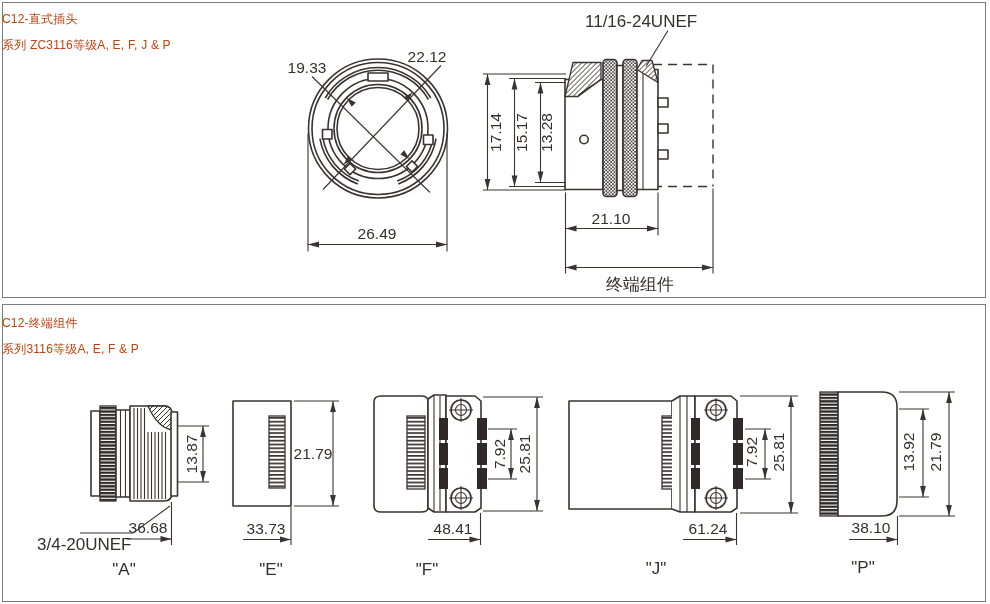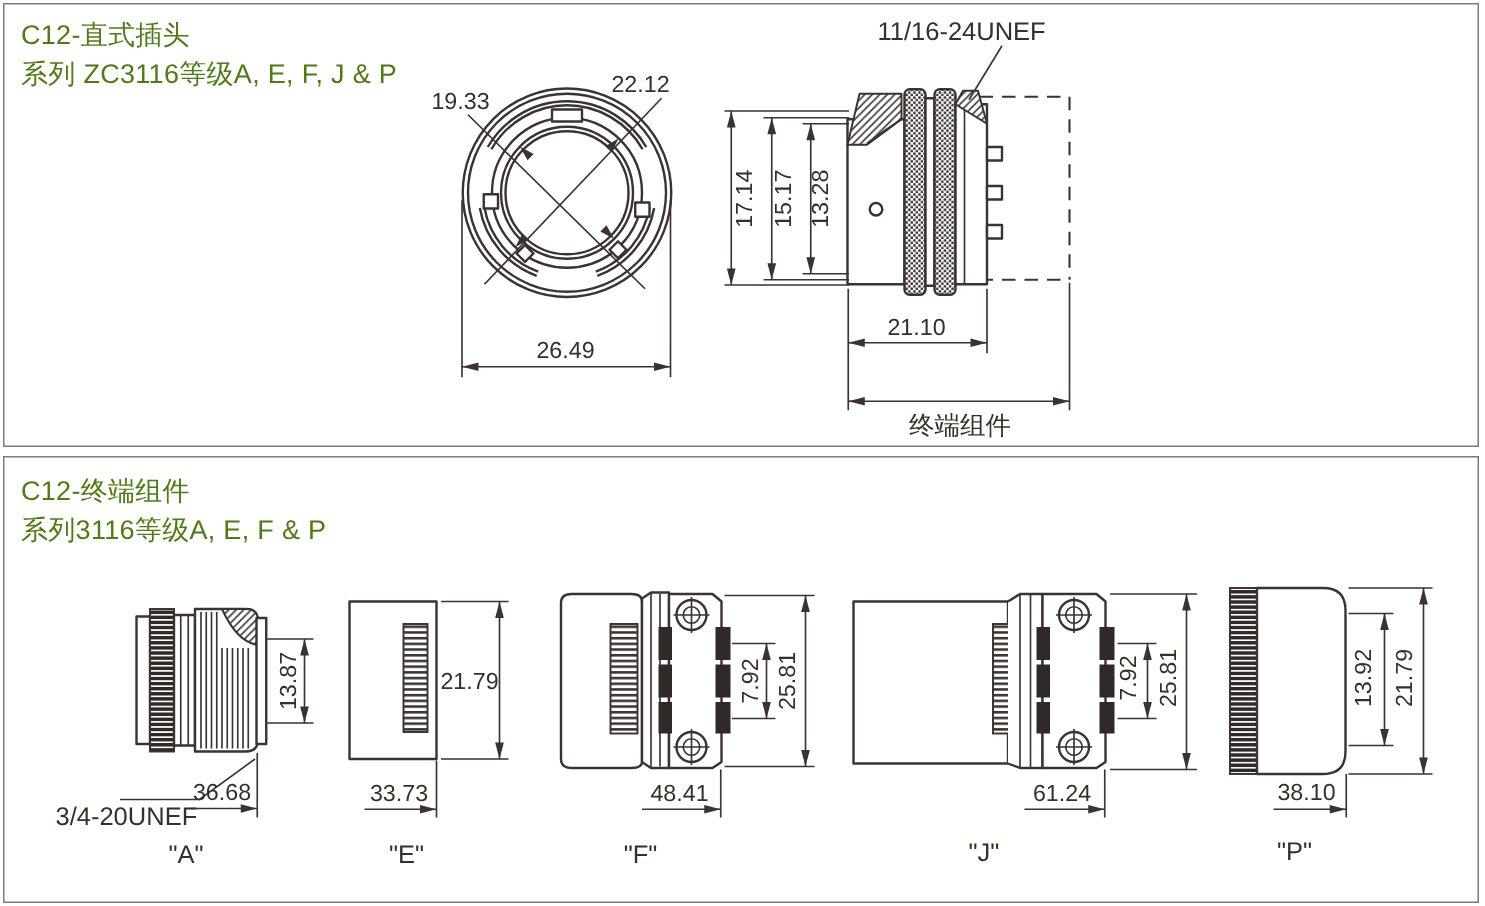--- a/index.html
+++ b/index.html
@@ -1,21 +1,21 @@
 <!DOCTYPE html>
 <html><head>
 <meta charset="utf-8">
 <style>
   html,body{margin:0;padding:0}
   body{width:990px;height:604px;background:#ffffff;position:relative;
        font-family:"Liberation Sans","DejaVu Sans",sans-serif;color:#363029;overflow:hidden}
   .panel{position:absolute;left:2px;width:984px;border:1.5px solid #7c7c7c;background:#fff;box-sizing:border-box}
   #panel1{top:2px;height:296px}
   #panel2{top:304px;height:298px}
-  .title{position:absolute;left:14px;font-size:18px;letter-spacing:.2px;white-space:pre;color:#4d7c0f}
+  .title{position:absolute;left:2px;font-size:12px;letter-spacing:.2px;white-space:pre;color:#c2410c}
   svg{display:block}
   .ol{fill:none;stroke:#3a3330;stroke-width:1.6;stroke-linejoin:round}
   .ol2{fill:#ffffff;stroke:#3a3330;stroke-width:1.6;stroke-linejoin:round}
   .thin{fill:none;stroke:#3a3330;stroke-width:1.1}
   .dim{fill:none;stroke:#3a3330;stroke-width:1.1}
   .dash{fill:none;stroke:#3a3330;stroke-width:1.4;stroke-dasharray:9 6}
   .hat{fill:url(#hatch);stroke:#3a3330;stroke-width:1.3;stroke-linejoin:round}
   .kd{fill:url(#dots);stroke:#3a3330;stroke-width:1.6}
   .kb{fill:url(#knurlB);stroke:#3a3330;stroke-width:1.3}
   .rung{fill:url(#rungs);stroke:#3a3330;stroke-width:1.3}

